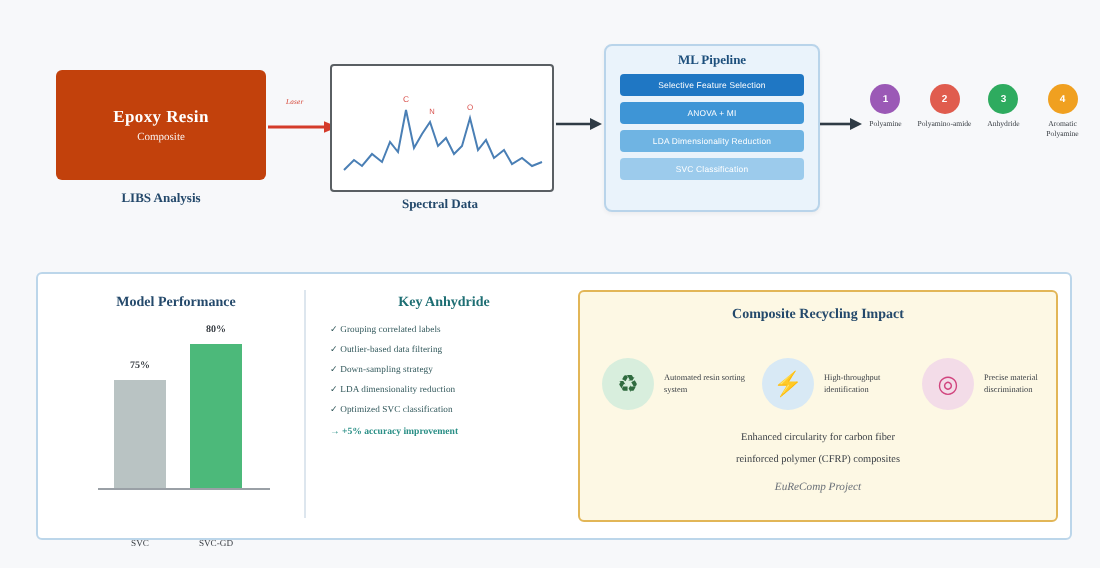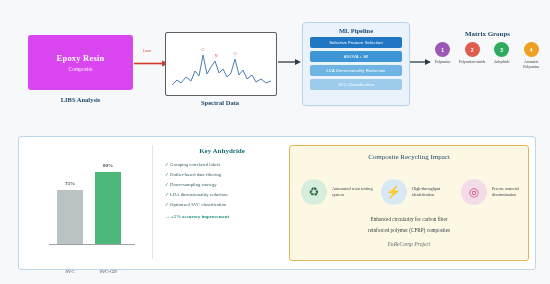--- a/index.html
+++ b/index.html
@@ -10,21 +10,21 @@
     overflow:hidden;
     position:relative;
   }
   .stage{position:absolute;left:0;top:0;width:550px;height:284px;}
 
   
   .top{position:absolute;left:0;top:0;width:550px;height:130px;}
 
   .resin-box{
     position:absolute;left:28px;top:35px;width:105px;height:55px;
-    background:#d946ef;border-radius:3px;
+    background:#c2410c;border-radius:3px;
     display:flex;flex-direction:column;align-items:center;justify-content:center;
     color:#ffffff;
     font-family:Liberation Serif, serif;
   }
   .resin-title{font-size:8.5px;font-weight:bold;letter-spacing:.2px;}
   .resin-sub{font-size:5.5px;margin-top:3px;opacity:.92;}
   .libs-caption{
     position:absolute;left:28px;top:96px;width:105px;text-align:center;
     font-size:6.5px;font-weight:bold;color:#24496b;
   }
@@ -119,21 +119,21 @@
   }
   .innov-note{
     font-size:4.8px;color:#2a8f86;font-weight:bold;margin-top:7px;margin-left:4px;
   }
 
   .impact{
     position:absolute;left:270px;top:8px;width:238px;height:114px;
     background:#fdf8e4;border:1.1px solid #e2b657;border-radius:3px;
   }
   .impact-title{
-    text-align:center;font-size:7px;font-weight:normal;color:#24496b;margin-top:7px;
+    text-align:center;font-size:7px;font-weight:bold;color:#24496b;margin-top:7px;
   }
   .icons{position:absolute;left:6px;top:26px;width:226px;height:40px;display:flex;}
   .icon-cell{flex:1;display:flex;align-items:center;}
   .icon-circle{
     width:26px;height:26px;border-radius:50%;flex:0 0 26px;
     display:flex;align-items:center;justify-content:center;margin-left:5px;
   }
   .icon-text{font-size:4.2px;color:#3a3f45;line-height:1.35;margin-left:5px;width:44px;}
 
   .impact-line{
@@ -187,21 +187,20 @@
       <div class="step" style="background:#3e95d6">ANOVA + MI</div>
       <div class="step" style="background:#6fb4e3">LDA Dimensionality Reduction</div>
       <div class="step" style="background:#9ccbec">SVC Classification</div>
     </div>
 
     <svg class="arrow-right2" viewBox="0 0 22 8">
       <line x1="0" y1="4" x2="15" y2="4" stroke="#2f3b45" stroke-width="1.3"></line>
       <polygon points="15,1 21,4 15,7" fill="#2f3b45"></polygon>
     </svg>
 
-    <div class="matrix-title">Matrix Groups</div>
     <div class="groups">
       <div class="group">
         <div class="bubble" style="background:#9b59b6">1</div>
         <div class="group-label">Polyamine</div>
       </div>
       <div class="group">
         <div class="bubble" style="background:#e05c4e">2</div>
         <div class="group-label">Polyamino-amide</div>
       </div>
       <div class="group">
@@ -211,20 +210,21 @@
       <div class="group">
         <div class="bubble" style="background:#f0a020">4</div>
         <div class="group-label">Aromatic Polyamine</div>
       </div>
     </div>
   </div>
 
   <div class="bottom">
 
     <div class="perf">
+      <div class="perf-title">Model Performance</div>
       <div class="chart">
         <div class="bar" style="left:14px;height:54px;">
           <div class="val">75%</div>
           <div class="col" style="background:#b9c3c3"></div>
         </div>
         <div class="bar" style="left:52px;height:72px;">
           <div class="val">80%</div>
           <div class="col" style="background:#4cb97a"></div>
         </div>
         <div class="axis"></div>

